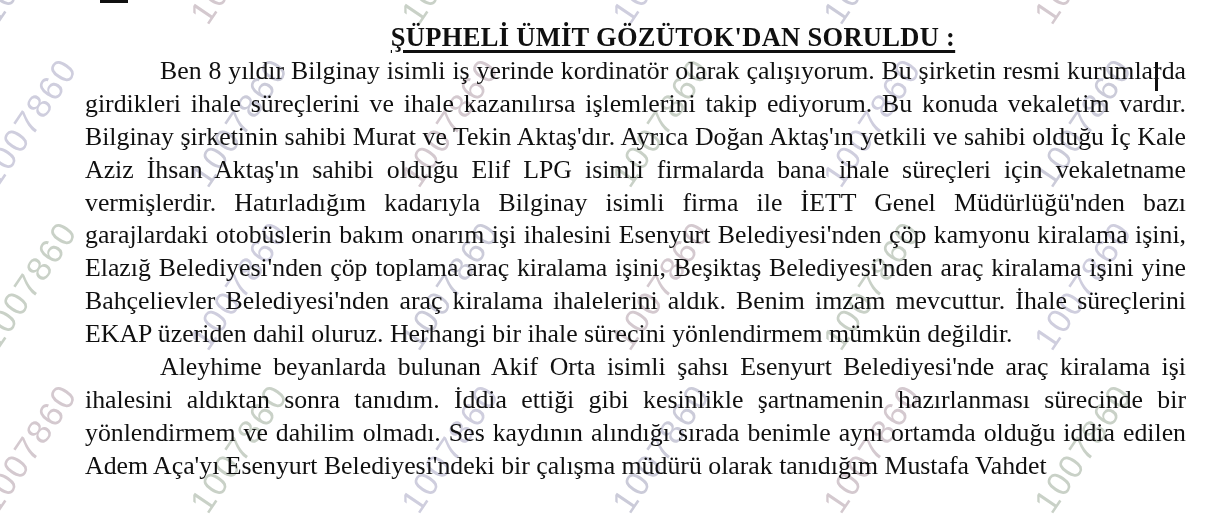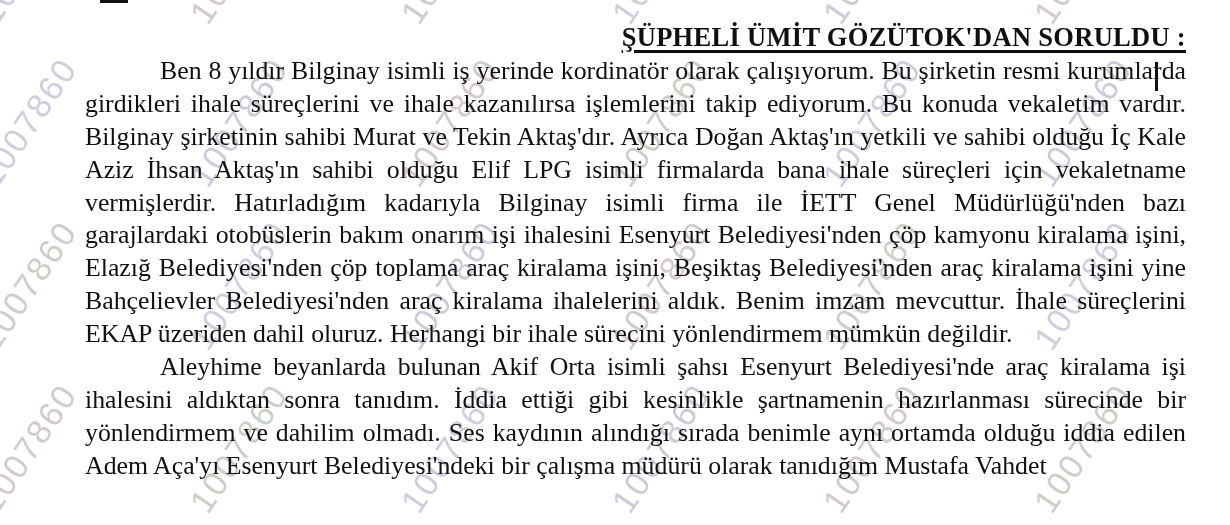--- a/index.html
+++ b/index.html
@@ -43,21 +43,21 @@
     text-align:justify;
     text-justify:inter-word;
   }
   .content p{
     margin:0;
     padding:0;
     text-indent:75px;
   }
   .title-line{
     font-weight:bold;
-    text-align:right;
+    text-align:center;
   }
   .title-text{
     font-size:26.5px;
     letter-spacing:0.3px;
     text-decoration:underline;
     text-decoration-thickness:2.5px;
     text-underline-offset:4px;
     text-decoration-color:#101010;
   }
   

